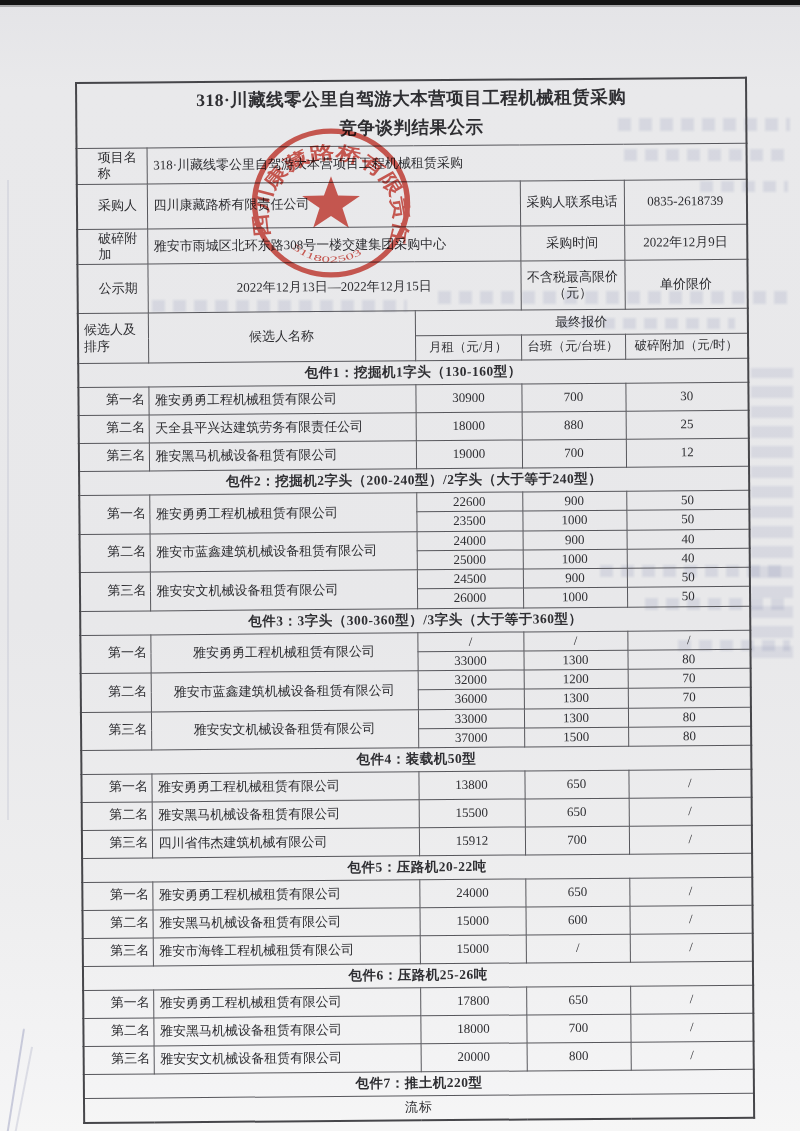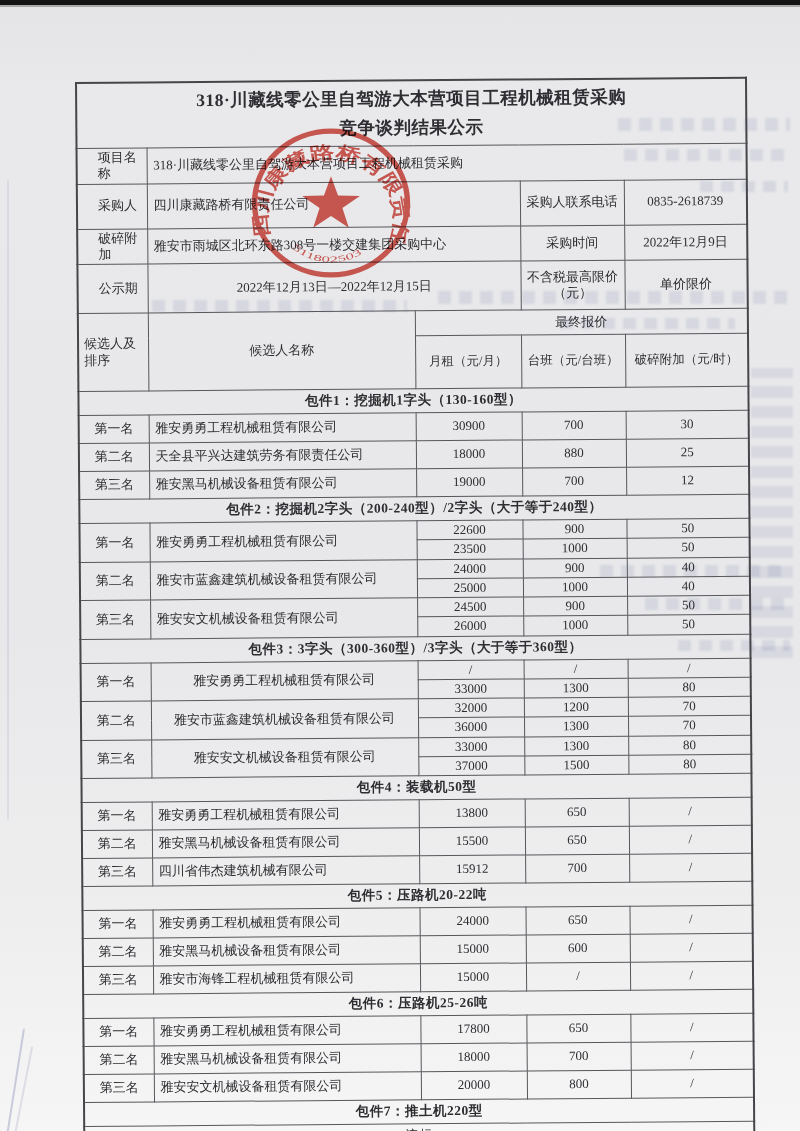--- a/index.html
+++ b/index.html
@@ -23,26 +23,26 @@
   .doc{position:absolute;left:75px;top:82px;width:670px;transform:rotate(-0.45deg);transform-origin:0 0;}
   table{border-collapse:collapse;table-layout:fixed;width:670px;border:2px solid #46464a;}
   td{border:1px solid #57575c;font-size:13px;padding:1px 3px;overflow:hidden;line-height:1.25;}
   .title-cell{height:62px;text-align:center;font-weight:bold;font-size:17.5px;letter-spacing:.5px;line-height:1.65;}
   .lbl{text-align:left;padding-left:20px;height:32px;}
   .val-l{text-align:left;padding-left:6px;}
   .ctr{text-align:center;}
   .r-buyer td{height:42px;}
   .r-limit td{height:46px;}
   .hdr-final{height:22px;text-align:center;}
-  .hdr-sub td{height:24px;text-align:center;font-size:12.5px;padding:14px 1px;}
+  .hdr-sub td{height:24px;text-align:center;font-size:12.5px;padding:0 1px;}
   .hdr-rank{text-align:left;padding-left:5px;line-height:1.3;margin-left:8px;}
   .pkg-title{height:21px;text-align:center;font-weight:bold;font-size:13.5px;letter-spacing:.5px;}
   tr.datarow td{height:25px;}
   tr.subrow td{height:16px;}
-  .rank-cell{text-align:center;}
+  .rank-cell{text-align:right;font-family:Liberation Mono, monospace;}
   .name-cell{text-align:left;padding-left:6px;}
   .pkg-2 .name-cell{text-align:center;padding-left:3px;}
   .num-cell{text-align:center;font-size:13px;}
   .note-cell{height:21px;text-align:center;letter-spacing:1px;}
   
   .seal{position:absolute;left:247px;top:124px;width:168px;height:158px;opacity:.82;
         mix-blend-mode:multiply;filter:blur(.35px);pointer-events:none;}
   .seal svg{width:100%;height:100%;}
 </style>
 </head>

